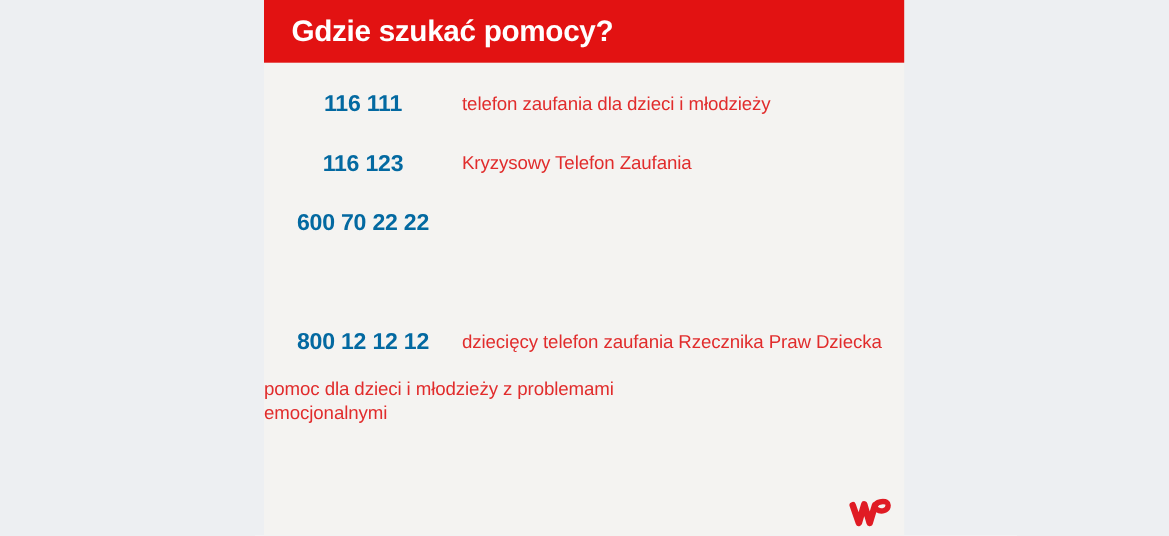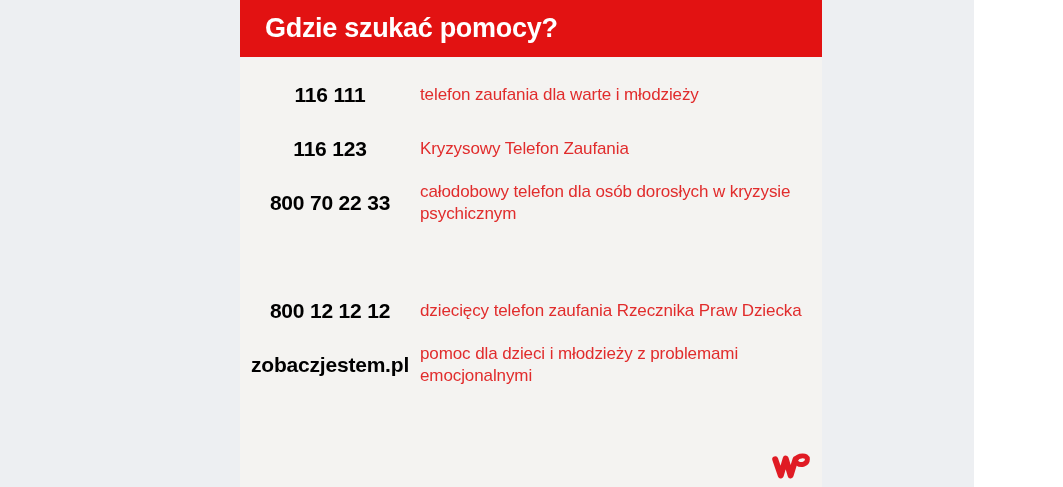--- a/index.html
+++ b/index.html
@@ -1,21 +1,21 @@
 <!DOCTYPE html>
 <html lang="pl"><head>
 <meta charset="utf-8">
 <style>
   html, body {
     margin: 0;
     padding: 0;
   }
   .stage {
     position: relative;
-    width: 974px;
+    width: 1063px;
     height: 487px;
     background: #edeff2;
     font-family: "Liberation Sans", "DejaVu Sans", sans-serif;
     overflow: hidden;
   }
   .panel {
     position: absolute;
     left: 240px;
     top: 0;
     width: 582px;
@@ -44,21 +44,21 @@
     display: flex;
     align-items: center;
     min-height: 54px;
   }
   .contact {
     width: 180px;
     flex: 0 0 180px;
     text-align: center;
     font-size: 21px;
     font-weight: bold;
-    color: #000000;
+    color: #0369a1;
     letter-spacing: -0.2px;
   }
   .desc {
     flex: 1;
     padding-right: 4px;
     font-size: 17px;
     line-height: 22px;
     color: #e12c2c;
     letter-spacing: -0.1px;
     white-space: pre-line;
@@ -83,45 +83,42 @@
   <div class="panel">
 
     <header class="banner">
       <h1>Gdzie szukać pomocy?</h1>
     </header>
 
     <div class="rows">
 
       <div class="row">
         <div class="contact">116 111</div>
-        <div class="desc">telefon zaufania dla warte i młodzieży</div>
+        <div class="desc">telefon zaufania dla dzieci i młodzieży</div>
       </div>
 
       <div class="row">
         <div class="contact">116 123</div>
         <div class="desc">Kryzysowy Telefon Zaufania</div>
       </div>
 
       <div class="row">
-        <div class="contact">800 70 22 33</div>
-        <div class="desc">całodobowy telefon dla osób dorosłych w kryzysie
-psychicznym</div>
+        <div class="contact">600 70 22 22</div>
       </div>
 
       <div class="row">
       </div>
 
       <div class="row">
         <div class="contact">800 12 12 12</div>
         <div class="desc">dziecięcy telefon zaufania Rzecznika Praw Dziecka</div>
       </div>
 
 
       <div class="row">
-        <div class="contact">zobaczjestem.pl</div>
         <div class="desc">pomoc dla dzieci i młodzieży z problemami
 emocjonalnymi</div>
       </div>
 
     </div>
 
     <div class="logo" aria-label="WP">
       <svg viewBox="0 0 60 40" xmlns="http://www.w3.org/2000/svg">
         <path d="M6 9 L14 32 L21 8 L28 32 L35 9" fill="none" stroke="#e01b24" stroke-width="8.5" stroke-linecap="round" stroke-linejoin="round"></path>
         <path d="M35 9 C 39 3, 52 2, 52 9 C 52 16, 43 18.5, 37.5 14.5" fill="none" stroke="#e01b24" stroke-width="7" stroke-linecap="round" stroke-linejoin="round"></path>

